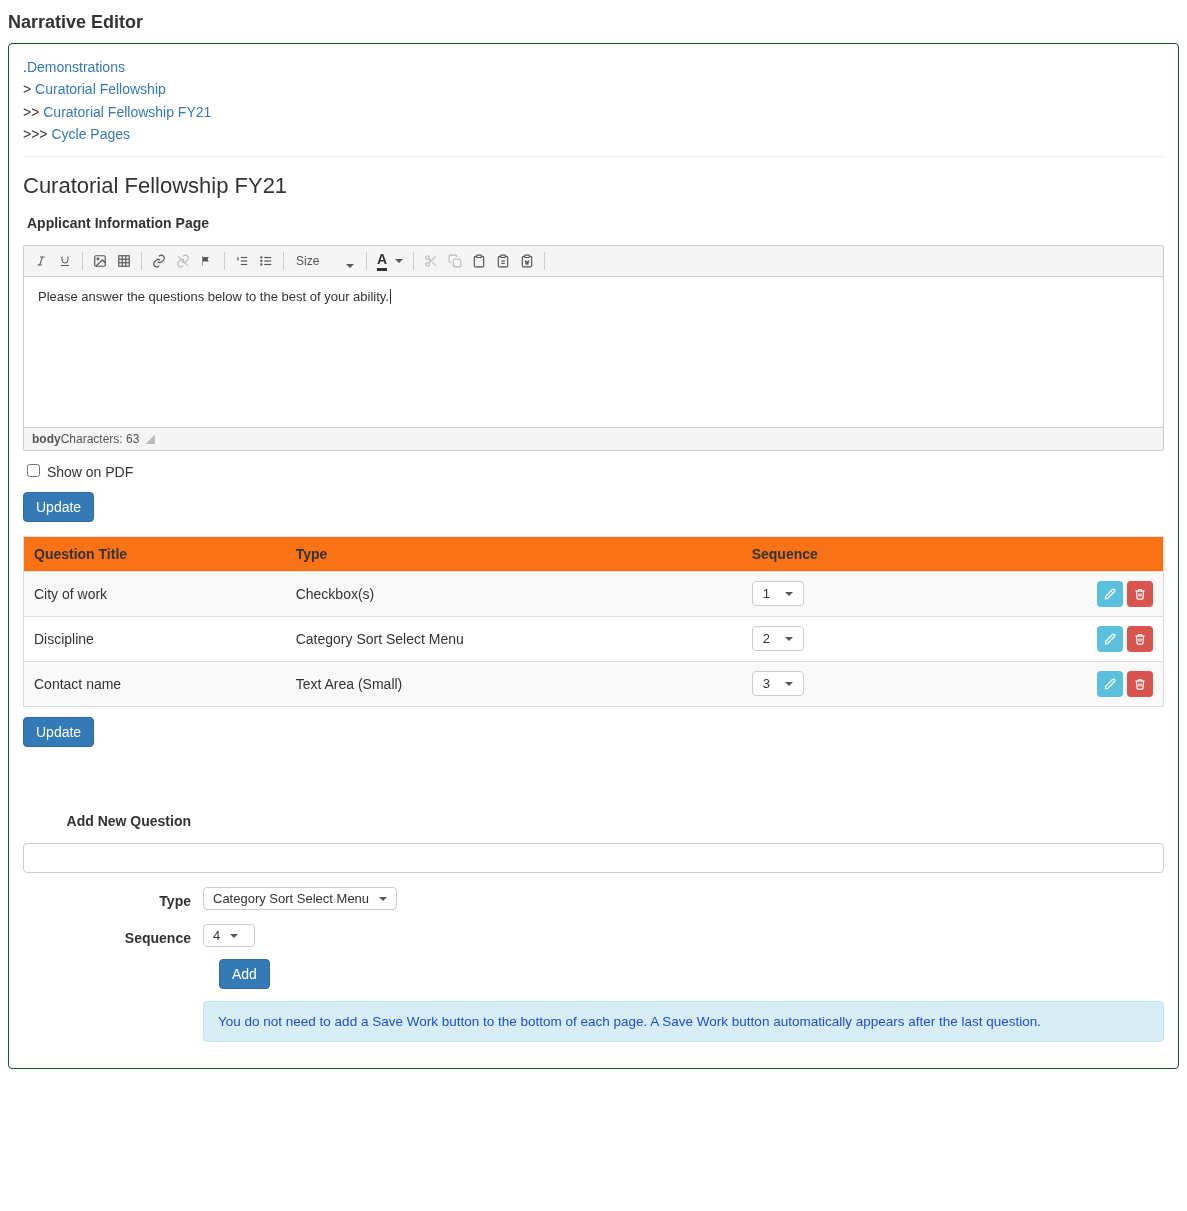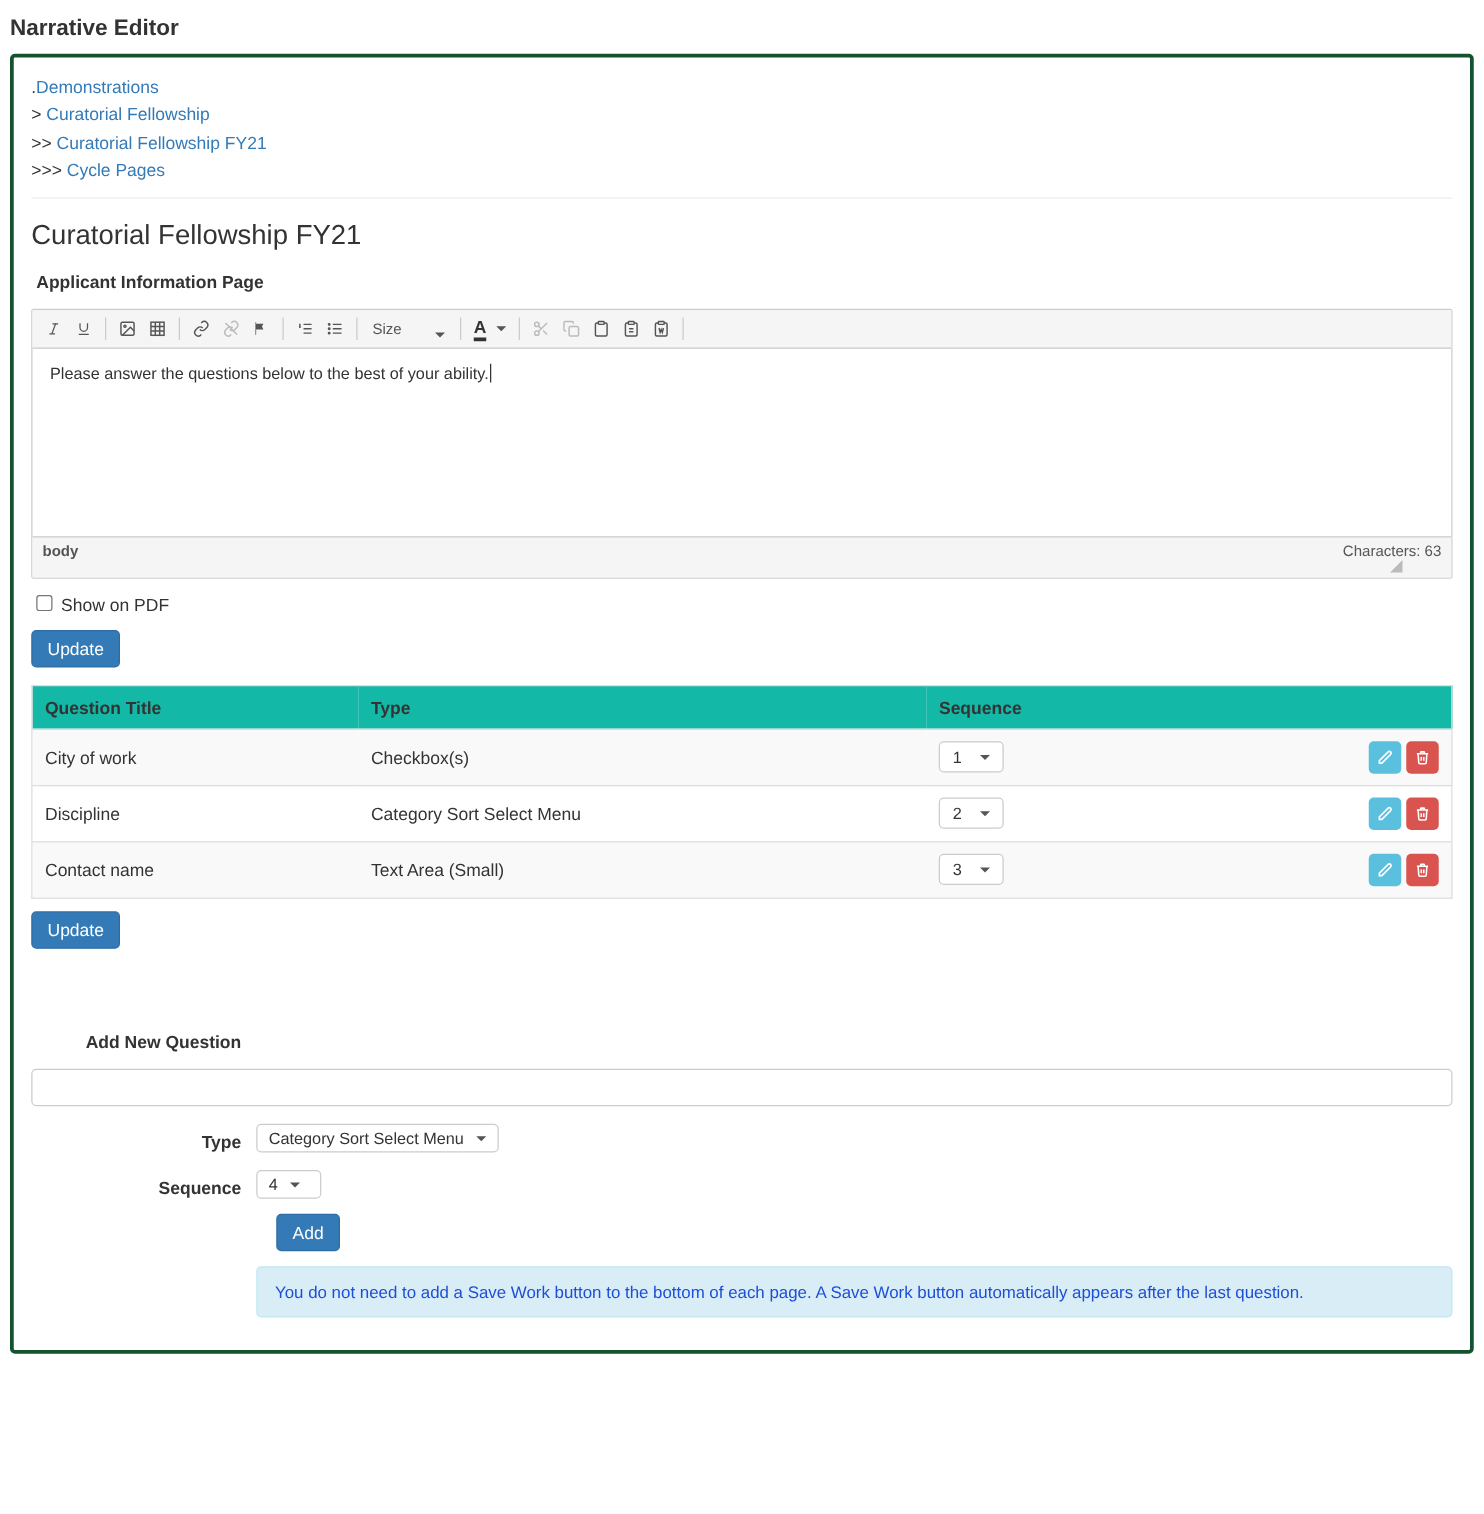--- a/index.html
+++ b/index.html
@@ -8,21 +8,21 @@
     font-size: 14px;
     color: #333;
     margin: 0;
     padding: 8px;
     background: #fff;
   }
   h3 { font-size: 18px; font-weight: 600; margin: 4px 0 10px 0; }
   h2 { font-size: 22px; font-weight: 500; margin: 16px 0; }
   a { color: #337ab7; text-decoration: none; }
   .panel {
-    border: 3px solid #14532d;
+    border: 1px solid #14532d;
     border-radius: 4px;
     padding: 12px 14px;
     background: #fff;
   }
   hr { border: none; border-top: 1px solid #eee; margin: 10px 0 6px; }
   .breadcrumbs { font-size: 14px; line-height: 1.6; }
   .form-row { display: flex; margin-bottom: 14px; }
   .form-label {
     width: 180px;
     min-width: 180px;
@@ -76,32 +76,32 @@
     padding: 12px 14px;
     font-size: 13px;
     color: #333;
     outline: none;
   }
   .editor-body .cursor { border-right: 1px solid #333; margin-left: 1px; }
   .editor-footer {
     border-top: 1px solid #ccc;
     background: #f5f5f5;
     display: flex;
-    justify-content: space-between;
+    justify-content: flex-start;
     padding: 4px 8px;
     font-size: 12px;
     color: #555;
   }
   .editor-footer .resize {
     width: 10px; height: 10px;
     background: linear-gradient(135deg, transparent 50%, #bbb 50%);
     cursor: nwse-resize;
     margin-left: 6px;
   }
-  .editor-footer-right { display: flex; align-items: center; flex-direction: column; }
+  .editor-footer-right { display: flex; align-items: center; }
   .checkbox-row { margin: 10px 0 12px; }
   .btn {
     display: inline-block;
     padding: 6px 12px;
     font-size: 14px;
     border-radius: 4px;
     border: 1px solid transparent;
     cursor: pointer;
     background: #fff;
   }
@@ -127,21 +127,21 @@
   }
   .qtable th, .qtable td {
     border-top: 1px solid #ddd;
     padding: 9px 10px;
     text-align: left;
     vertical-align: middle;
   }
   .qtable thead th {
     border-top: none;
     font-weight: 700;
-    background: #14b8a6;
+    background: #f97316;
   }
   .qtable tbody tr:nth-child(odd) { background: #f9f9f9; }
   .seq-select {
     display: inline-flex;
     align-items: center;
     border: 1px solid #ccc;
     border-radius: 4px;
     padding: 4px 10px;
     background: #fff;
     cursor: pointer;

